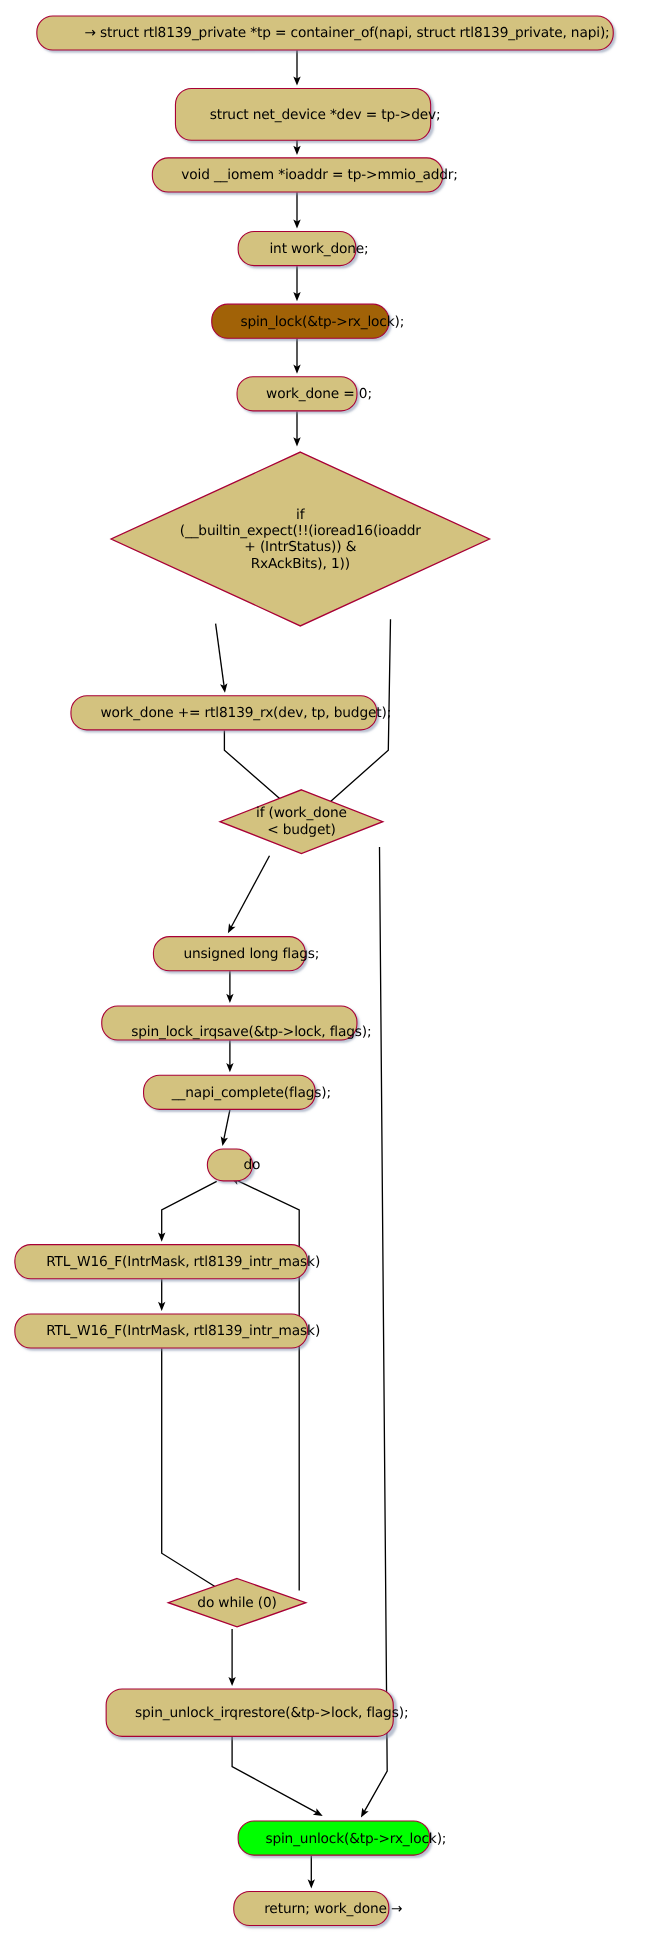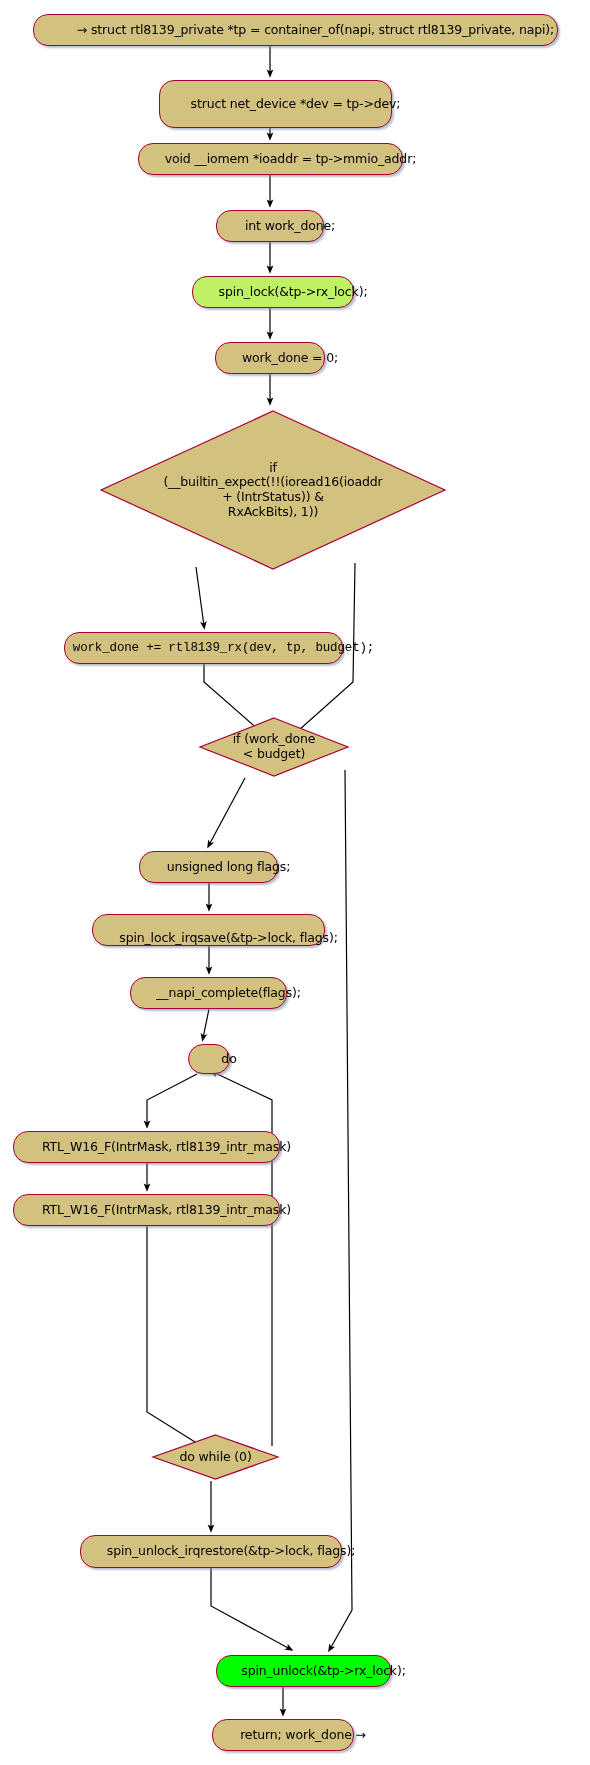--- a/index.html
+++ b/index.html
@@ -41,21 +41,21 @@
   .box {
     border-radius: 15px;
     border: 1px solid #A80036;
     background: #D3C27F;
     box-shadow: 2px 2px 2px rgba(125,140,170,0.55);
     font-size: 12.5px;
     letter-spacing: -0.15px;
     padding-left: 40px;
   }
   .box.red {
-    background: #bef264;
+    background: #a16207;
     border-color: #A80036;
   }
   .box.green {
     background: #00FF00;
     border-color: #A80036;
   }
   .diamond {
     background: transparent;
     border: none;
     box-shadow: none;
@@ -139,21 +139,21 @@
   <div class="node diamond" style="left:98px; top:406px; width:350px; height:168px;">
     <svg class="dshape" viewBox="0 0 350 168" preserveAspectRatio="none">
       <polygon points="175,5 347,84 175,163 3,84" fill="#D3C27F" stroke="#A80036" stroke-width="1.2" style="filter:none"></polygon>
     </svg>
     <span class="dlabel">if
 (__builtin_expect(!!(ioread16(ioaddr
 + (IntrStatus)) &amp;
 RxAckBits), 1))</span>
   </div>
 
-  <div class="node box" style="left:64px; top:632px; width:279px; height:32px;font-family:Liberation Mono, monospace;">
+  <div class="node box" style="left:64px; top:632px; width:279px; height:32px;">
     <span>work_done += rtl8139_rx(dev, tp, budget);</span>
   </div>
 
   <div class="node diamond" style="left:198px; top:716px; width:152px; height:62px;">
     <svg class="dshape" viewBox="0 0 152 62" preserveAspectRatio="none">
       <polygon points="76,2 150,31 76,60 2,31" fill="#D3C27F" stroke="#A80036" stroke-width="1.2"></polygon>
     </svg>
     <span class="dlabel">if (work_done
 &lt; budget)</span>
   </div>
@@ -182,21 +182,21 @@
     <span>RTL_W16_F(IntrMask, rtl8139_intr_mask)</span>
   </div>
 
   <div class="node diamond" style="left:151px; top:1433px; width:129px; height:48px;">
     <svg class="dshape" viewBox="0 0 129 48" preserveAspectRatio="none">
       <polygon points="64.5,2 127,24 64.5,46 2,24" fill="#D3C27F" stroke="#A80036" stroke-width="1.2"></polygon>
     </svg>
     <span class="dlabel">do while (0)</span>
   </div>
 
-  <div class="node box" style="left:80px; top:1535px; width:262px; height:33px;">
+  <div class="node box" style="left:96px; top:1535px; width:262px; height:44px;">
     <span>spin_unlock_irqrestore(&amp;tp-&gt;lock, flags);</span>
   </div>
 
   <div class="node box green" style="left:216px; top:1655px; width:175px; height:32px;">
     <span>spin_unlock(&amp;tp-&gt;rx_lock);</span>
   </div>
 
   <div class="node box" style="left:212px; top:1719px; width:142px; height:32px;">
     <span>return; work_done →</span>
   </div>

